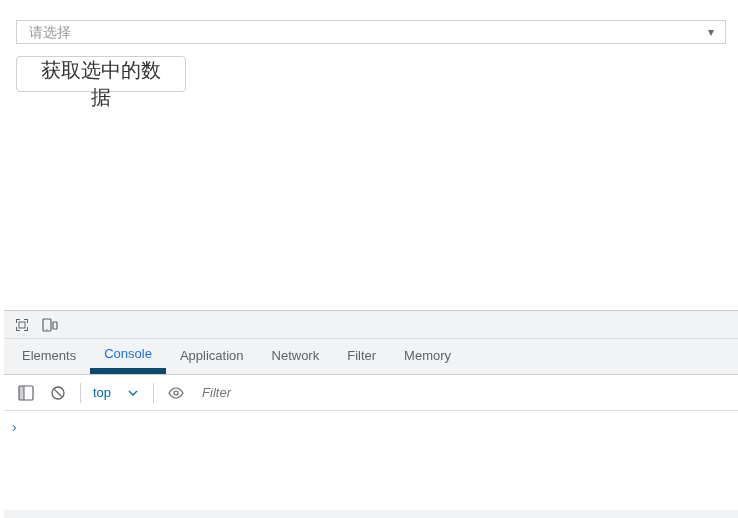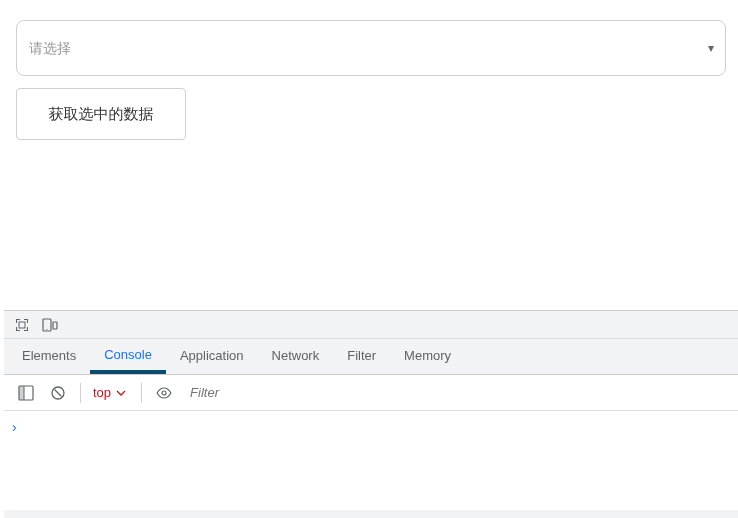--- a/index.html
+++ b/index.html
@@ -29,23 +29,23 @@
     }
 
     
     .select-wrapper {
       position: relative;
       width: 710px;
     }
 
     .select-box {
       width: 100%;
-      height: 56px;
+      height: 24px;
       border: 1px solid #d0d0d0;
-      border-radius: 8px;
+      border-radius: 0;
       background: #ffffff;
       padding: 0 36px 0 12px;
       font-size: 14px;
       color: #999;
       appearance: none;
       cursor: pointer;
       outline: none;
     }
 
     .select-chevron {
@@ -54,25 +54,25 @@
       top: 50%;
       transform: translateY(-50%);
       pointer-events: none;
       color: #666;
       font-size: 12px;
     }
 
     
     .fetch-button {
       width: 170px;
-      height: 52px;
+      height: 36px;
       background: #ffffff;
       border: 1px solid #d0d0d0;
       border-radius: 4px;
-      font-size: 15px;
+      font-size: 20px;
       color: #333;
       cursor: pointer;
       padding: 0 16px;
     }
 
     
     .devtools-panel {
       position: absolute;
       bottom: 0;
       left: 4px;
@@ -125,21 +125,21 @@
       font-size: 13px;
       color: #5f6368;
       cursor: pointer;
       border-bottom: 2px solid transparent;
       white-space: nowrap;
       user-select: none;
     }
 
     .devtools-tab.active {
       color: #1a73e8;
-      border-bottom: 4px solid #0c4a6e;
+      border-bottom: 6px solid #0c4a6e;
     }
 
     
     .console-toolbar {
       display: flex;
       align-items: center;
       height: 36px;
       background: #ffffff;
       border-bottom: 1px solid #ddd;
       padding: 0 8px;
@@ -163,24 +163,24 @@
     .console-toolbar-divider {
       width: 1px;
       height: 20px;
       background: #d0d0d0;
       margin: 0 4px;
     }
 
     .console-context-select {
       display: flex;
       align-items: center;
-      gap: 2px;
+      gap: 14px;
       cursor: pointer;
       font-size: 13px;
-      color: #b91c1c;
+      color: #0369a1;
       padding: 2px 4px;
       border-radius: 3px;
     }
 
     .console-filter-input {
       flex: 1;
       height: 26px;
       border: none;
       outline: none;
       font-size: 13px;

